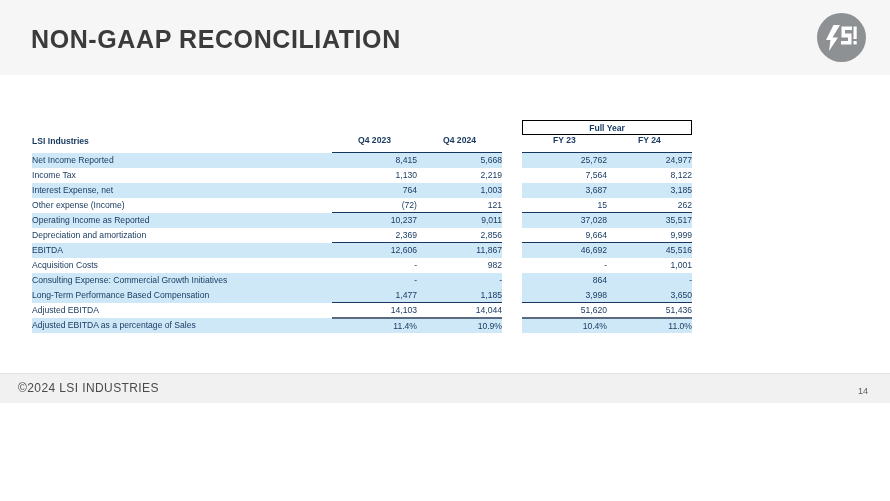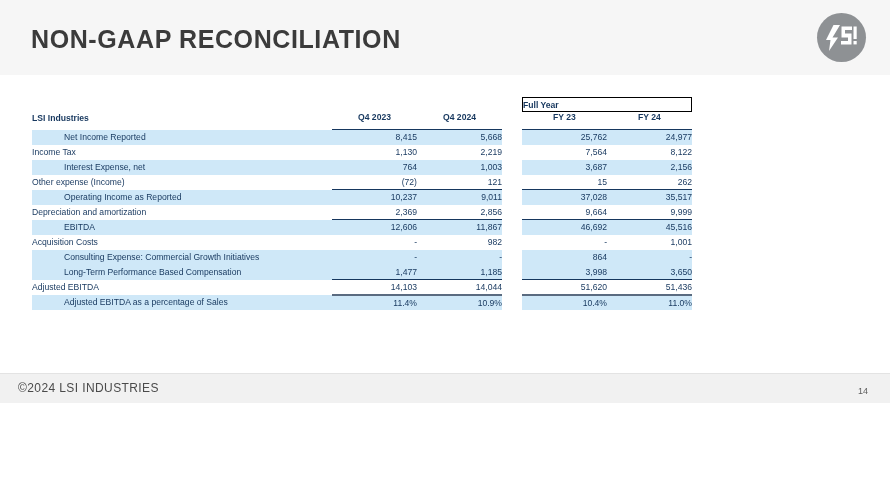--- a/index.html
+++ b/index.html
@@ -84,39 +84,40 @@
     text-align: right;
     padding-right: 7px;
     white-space: nowrap;
     font-variant-numeric: tabular-nums;
   }
   .gap { background: #ffffff !important; border: none !important; }
 
   .bold { font-weight: bold; }
 
   
-  tr.band > td { background: #cfe8f8; padding-left: 32px; }
+  tr.band > td { background: #cfe8f8; }
   tr.plain > td { background: #ffffff; }
   tr.band > td.gap, tr.plain > td.gap { background: #ffffff; }
 
   
   td.bt-thin { border-top: 1px solid #16375e; }
   td.bb-thick { border-bottom: 2.5px solid #5a6b80; }
 
   
   tr.fy-box-row td { height: 16px; }
   .fy-box {
     border: 1px solid #000000;
     background: #ffffff;
-    text-align: left;
+    text-align: center;
     font-weight: bold;
     font-size: 8.6px;
     height: 15px;
     line-height: 14px;
     color: #16375e;
+    margin-top: 24px;
   }
   td.fy-box-cell { padding: 0; background: #ffffff !important; }
 
   tr.colhead td {
     font-weight: bold;
     text-align: center;
     vertical-align: bottom;
     padding-bottom: 7px;
     border-bottom: 1px solid #16375e;
   }
@@ -212,21 +213,21 @@
             <td class="gap"></td>
             <td class="num">7,564</td>
             <td class="num">8,122</td>
           </tr>
           <tr class="band">
             <td class="lbl indent">Interest Expense, net</td>
             <td class="num">764</td>
             <td class="num">1,003</td>
             <td class="gap"></td>
             <td class="num">3,687</td>
-            <td class="num">2,156</td>
+            <td class="num">3,185</td>
           </tr>
           <tr class="plain">
             <td class="lbl indent">Other expense (Income)</td>
             <td class="num">(72)</td>
             <td class="num">121</td>
             <td class="gap"></td>
             <td class="num">15</td>
             <td class="num">262</td>
           </tr>
           <tr class="band">

